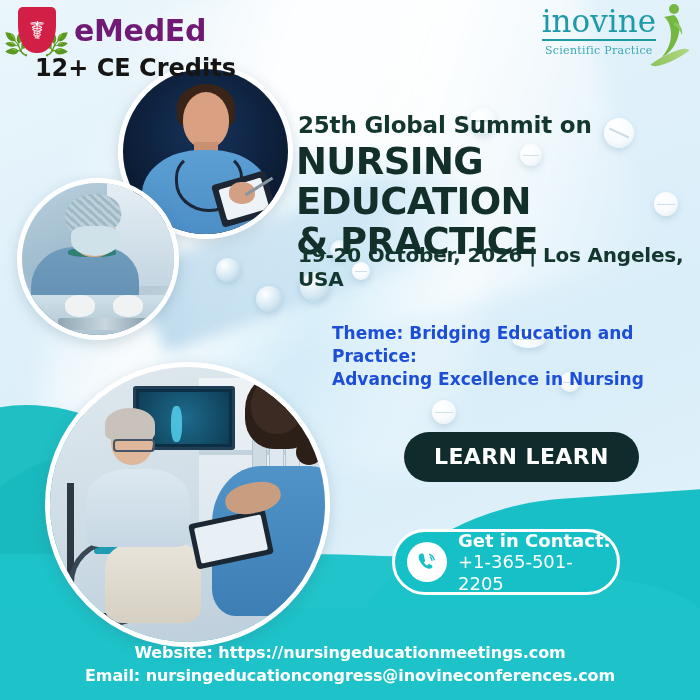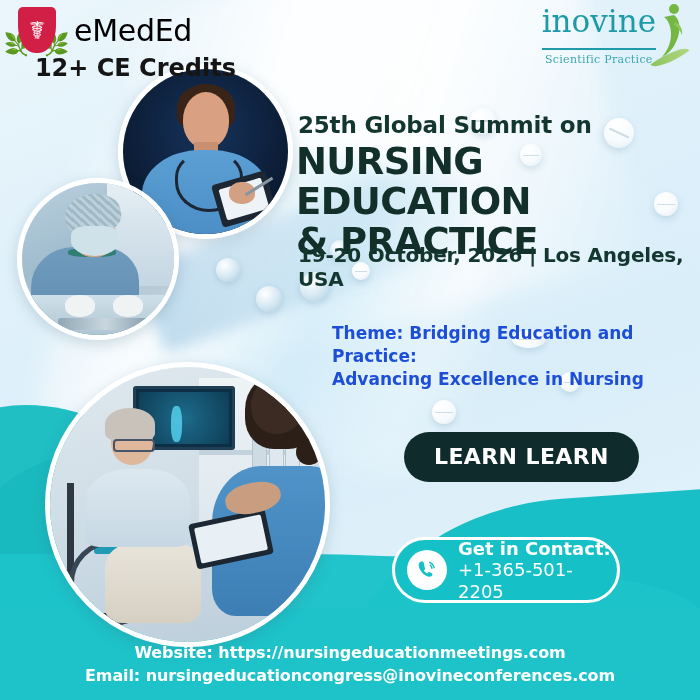--- a/index.html
+++ b/index.html
@@ -151,22 +151,22 @@
     position: absolute;
     bottom: 0;
     font-size: 22px;
     color: #e8b830;
     line-height: 1;
   }
   .laurel.l { left: -2px; transform: scaleX(-1); }
   .laurel.r { right: -2px; }
   .emeded-name {
     font-size: 30px;
-    font-weight: normal;
-    color: #000000;
+    font-weight: bold;
+    color: #701a75;
     letter-spacing: -.3px;
   }
   .ce-credits {
     font-size: 24px;
     font-weight: bold;
     color: #151515;
     margin-top: -2px;
     margin-left: 4px;
     text-align: right;
   }
@@ -178,21 +178,21 @@
     z-index: 30;
     text-align: center;
   }
   .inovine-inner { position: relative; display: inline-block; padding-right: 26px; }
   .inovine-name {
     font-family: "DejaVu Serif", serif;
     font-size: 31px;
     color: #1e9aa8;
     line-height: 1;
     border-bottom: 2px solid #1e9aa8;
-    padding-bottom: 11px;
+    padding-bottom: 2px;
   }
   .inovine-sub {
     font-family: "DejaVu Serif", serif;
     font-size: 11px;
     color: #3aa7b4;
     letter-spacing: .3px;
     margin-top: 3px;
   }
   .inovine-figure {
     position: absolute;
@@ -334,21 +334,20 @@
     width: 228px; height: 66px;
     background: #16c0c7;
     border: 3px solid #ffffff;
     border-radius: 34px;
     display: flex;
     align-items: center;
     gap: 11px;
     padding-left: 12px;
     box-sizing: border-box;
     z-index: 26;
-    margin-top: 8px;
   }
   .phone-circle {
     width: 40px; height: 40px;
     background: #ffffff;
     border-radius: 50%;
     display: flex; align-items: center; justify-content: center;
     flex: 0 0 auto;
   }
   .contact-lines { color: #ffffff; line-height: 1.18; }
   .contact-title { font-size: 18px; font-weight: bold; }

